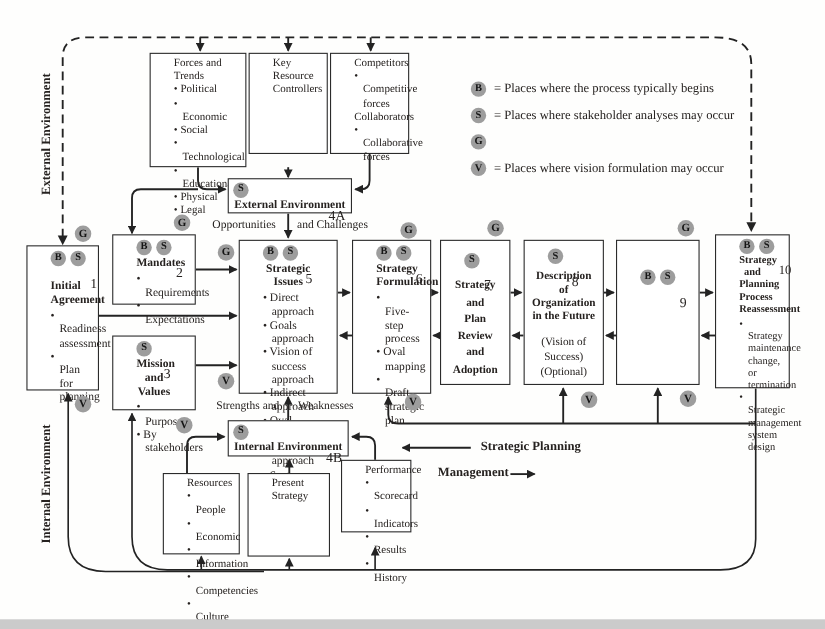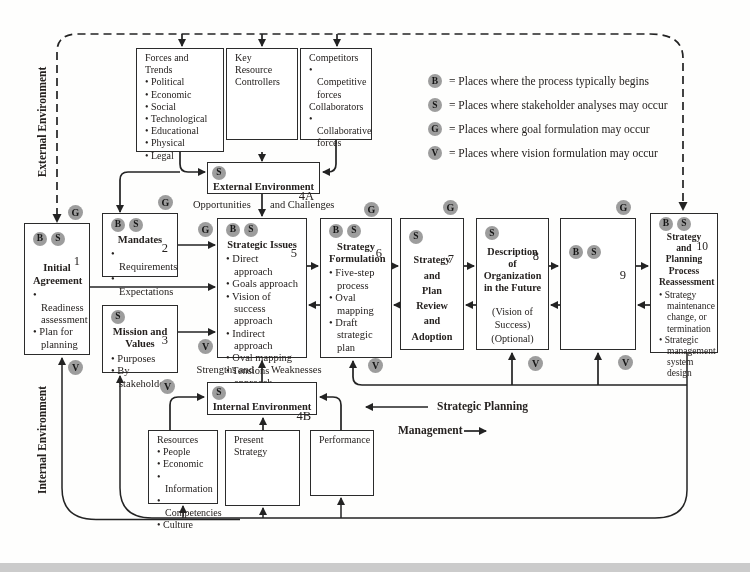--- a/index.html
+++ b/index.html
@@ -1,20 +1,20 @@
 <!DOCTYPE html>
 <html><head>
 <meta charset="utf-8">
 <style>
   html,body{margin:0;padding:0;background:#ffffff;}
   #stage{position:relative;width:750px;height:572px;background:#fefefd;overflow:hidden;
          font-family:"Liberation Serif",serif;color:#262220;}
   svg.lines{position:absolute;left:0;top:0;z-index:1;}
   .pbox,.sbox{position:absolute;background:#fff;border:1.3px solid #2b2b2b;box-sizing:border-box;
-              z-index:2;display:flex;flex-direction:column;padding:3px 8px;}
+              z-index:2;display:flex;flex-direction:column;padding:3px 21px;}
   .pbox{font-size:10.5px;line-height:1.18;}
   .sbox{font-size:10px;line-height:1.22;}
   .hdr{display:flex;align-items:center;gap:4px;min-height:16px;}
   .num{margin-left:auto;font-weight:normal;font-size:12.5px;padding-right:1px;margin-top:46px;}
   .circ{width:14px;height:14px;border-radius:50%;background:#9d9d9d;color:#151515;
         font-weight:bold;font-size:9.5px;display:inline-flex;align-items:center;
         justify-content:center;flex:0 0 auto;font-family:"Liberation Serif",serif;}
   .fcirc{position:absolute;z-index:3;width:15px;height:15px;border-radius:50%;background:#9d9d9d;
          color:#151515;font-weight:bold;font-size:10px;display:flex;align-items:center;
          justify-content:center;}
@@ -97,21 +97,20 @@
     <div class="lrow">
       <span class="circ">B</span>
       <span>= Places where the process typically begins</span>
     </div>
     <div class="lrow">
       <span class="circ">S</span>
       <span>= Places where stakeholder analyses may occur</span>
     </div>
     <div class="lrow">
       <span class="circ">G</span>
-      <span>= Places where goal formulation may occur</span>
     </div>
     <div class="lrow">
       <span class="circ">V</span>
       <span>= Places where vision formulation may occur</span>
     </div>
   </div>
 
   <div class="sbox" style="left:136px;top:48px;width:88px;height:104px;">
     <div class="stitle">Forces and Trends</div>
     <div>
@@ -288,22 +287,28 @@
         <div class="bi">• People</div>
         <div class="bi">• Economic</div>
         <div class="bi">• Information</div>
         <div class="bi">• Competencies</div>
         <div class="bi">• Culture</div>
       </div>
   </div>
   <div class="sbox" style="left:225px;top:430px;width:75px;height:76px;">
     <div class="stitle">Present Strategy</div>
   </div>
-  <div class="sbox" style="left:310px;top:430px;width:64px;height:66px;">
+  <div class="sbox" style="left:310px;top:418px;width:64px;height:66px;">
     <div class="stitle">Performance</div>
+    <div>
+        <div class="bi">• Scorecard</div>
+        <div class="bi">• Indicators</div>
+        <div class="bi">• Results</div>
+        <div class="bi">• History</div>
+      </div>
   </div>
 
   <div class="flabel" style="left:193px;top:199px;width:62px;">Opportunities</div>
   <div class="flabel" style="left:270px;top:199px;">and Challenges</div>
   <div class="flabel" style="left:190px;top:364px;width:64px;text-align:right;">Strengths and</div>
   <div class="flabel" style="left:271px;top:364px;">Weaknesses</div>
   <div class="blabel" style="left:437px;top:400px;">Strategic Planning</div>
   <div class="blabel" style="left:398px;top:424px;">Management</div>
 
   <div class="fcirc" style="left:68px;top:205px;">G</div>

